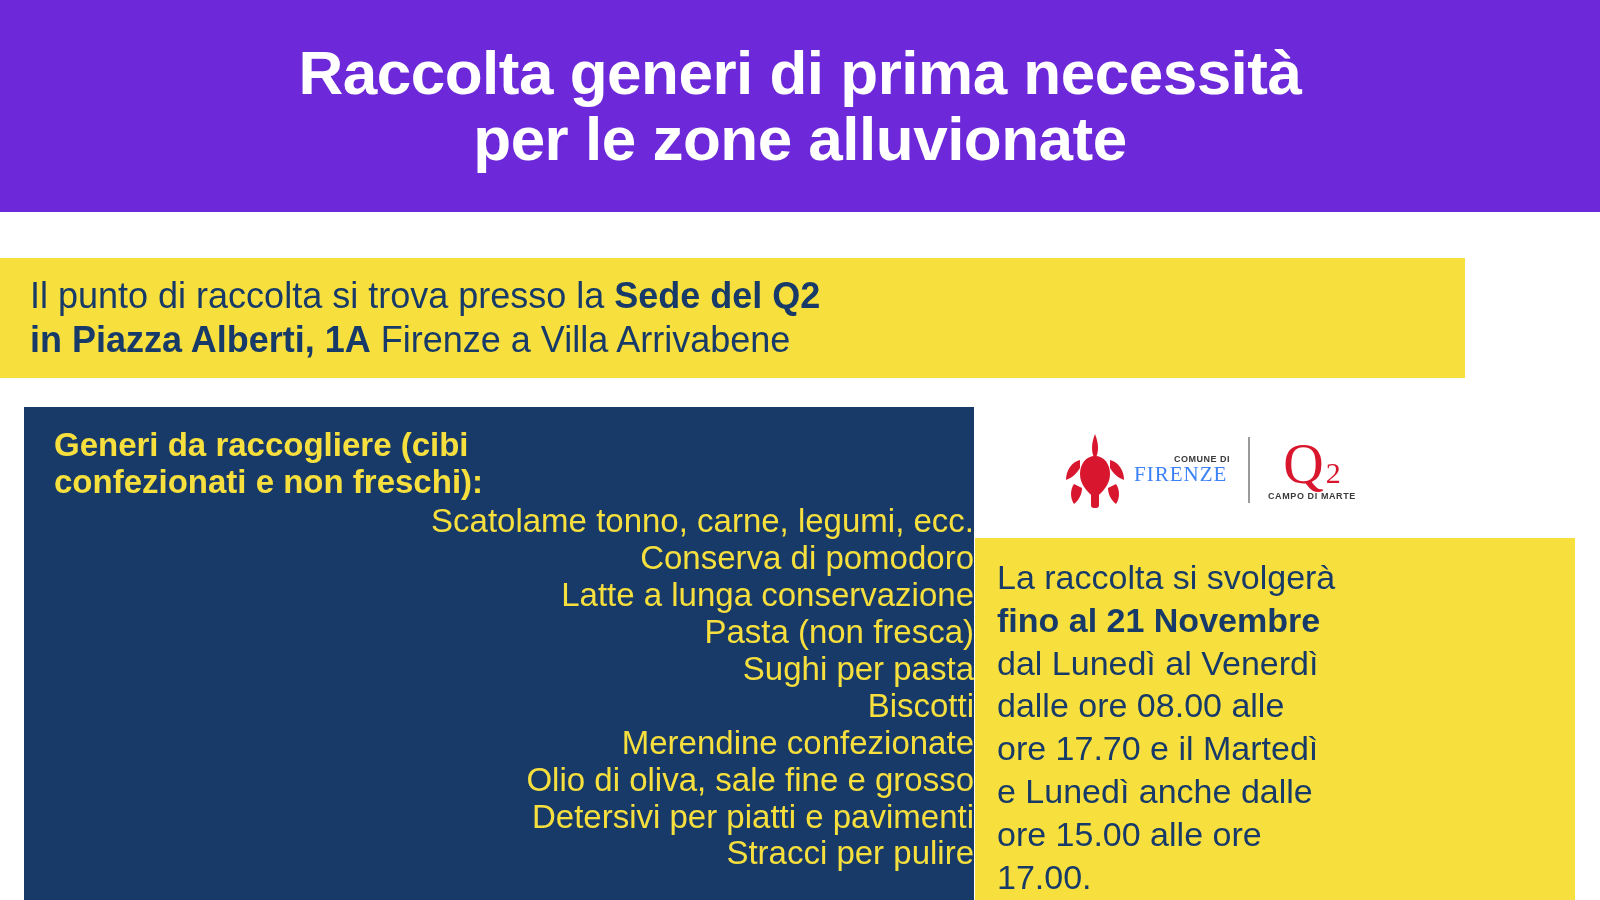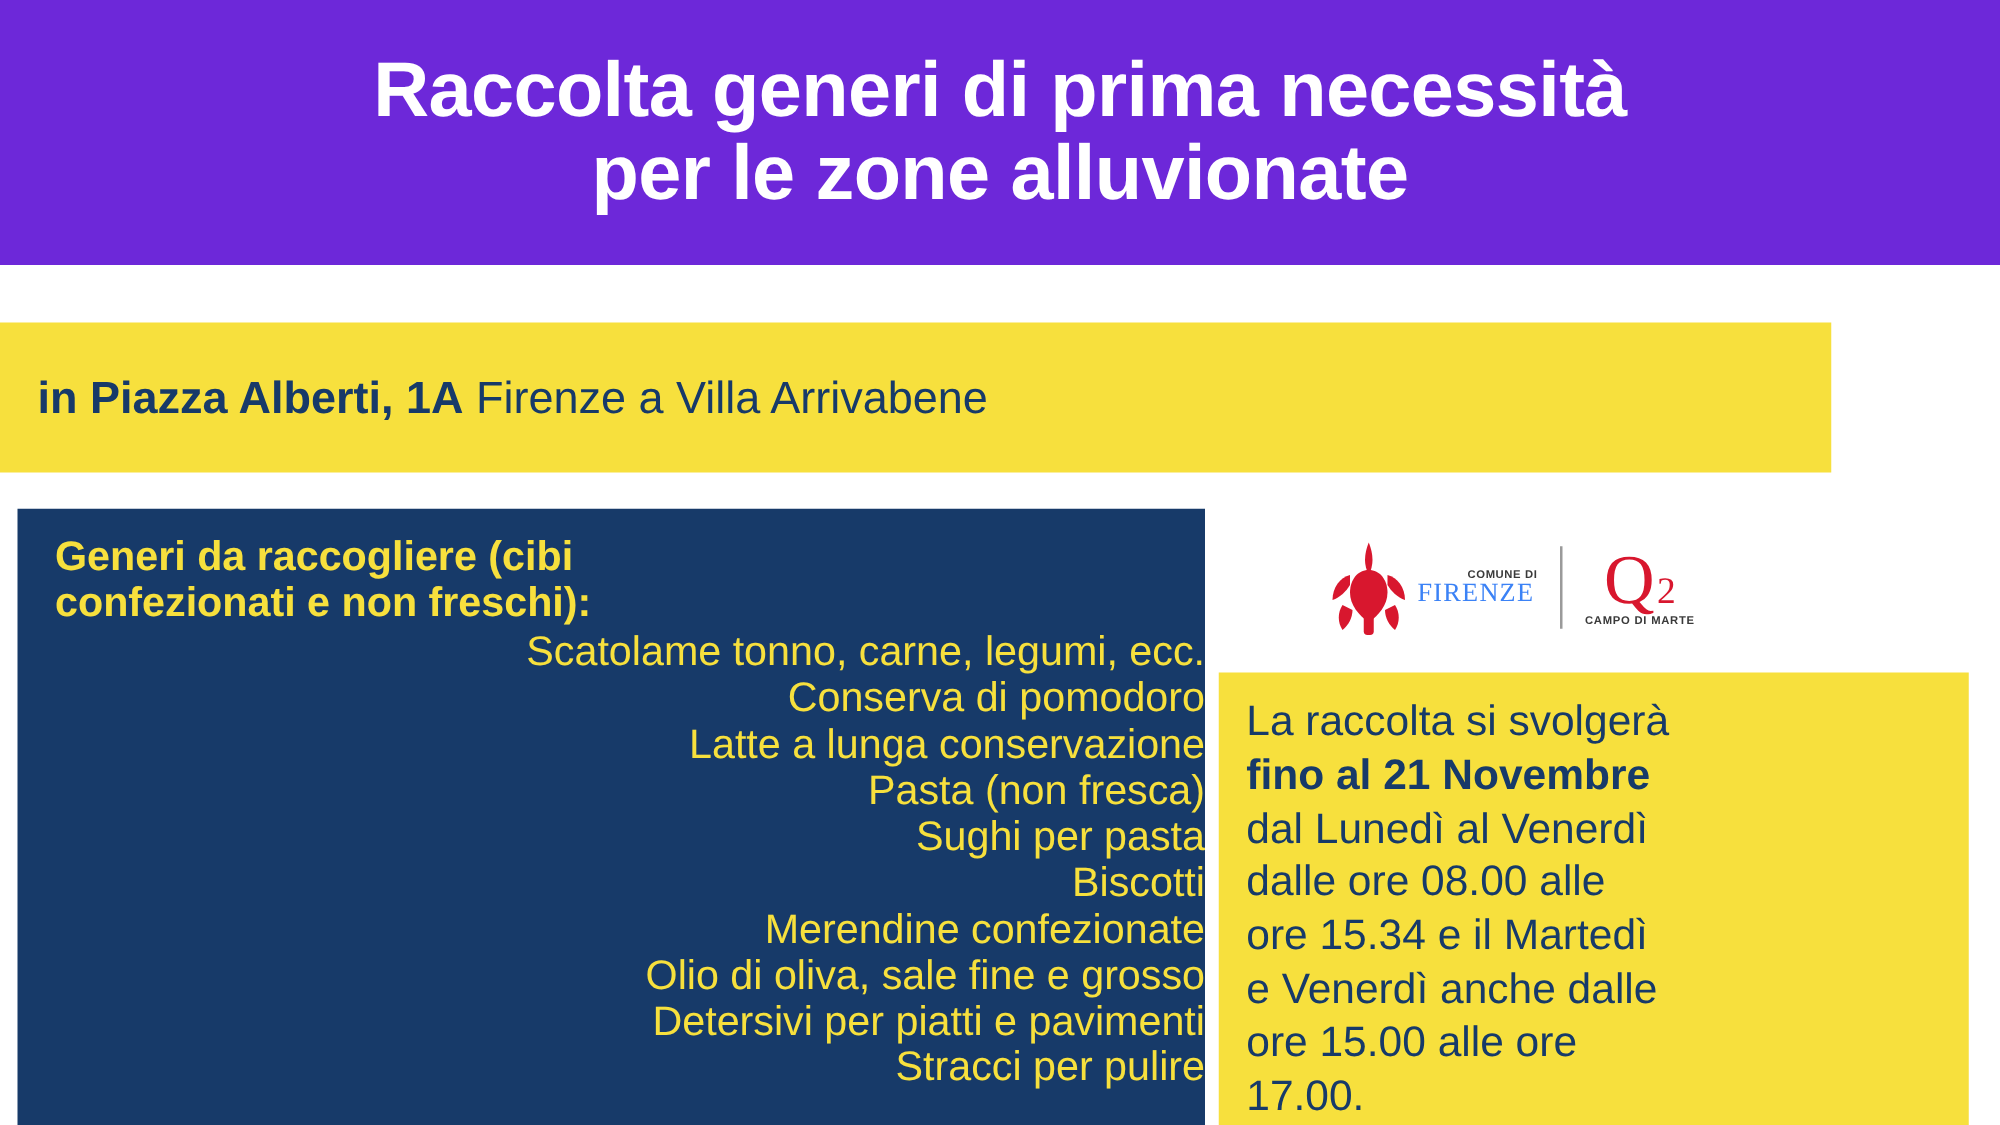--- a/index.html
+++ b/index.html
@@ -67,21 +67,21 @@
     line-height: 1.22;
     white-space: nowrap;
   }
   .location-line b {
     font-weight: bold;
   }
 
   
   .goods-panel {
     position: absolute;
-    left: 14px;
+    left: 24px;
     top: 407px;
     width: 950px;
     height: 493px;
     background: #173a69;
     box-sizing: border-box;
     padding: 20px 0 0 30px;
   }
   .goods-heading {
     color: #f7e03d;
     font-weight: bold;
@@ -192,20 +192,23 @@
 <body>
 
 <div class="poster">
 
   <div class="header-band">
     <div class="header-line">Raccolta generi di prima necessità</div>
     <div class="header-line">per le zone alluvionate</div>
   </div>
 
   <div class="location-banner">
+    <div class="location-line">
+      <span>Il punto di raccolta si trova presso la </span><b>Sede del Q2</b>
+    </div>
     <div class="location-line">
       <b>in Piazza Alberti, 1A</b><span> Firenze a Villa Arrivabene</span>
     </div>
   </div>
 
   <div class="goods-panel">
     <div class="goods-heading">
       <div>Generi da raccogliere (cibi</div>
       <div>confezionati e non freschi):</div>
     </div>
@@ -245,19 +248,19 @@
       </div>
       <span class="q2-sub">CAMPO DI MARTE</span>
     </div>
   </div>
 
   <div class="schedule-panel">
     <div class="schedule-line">La raccolta si svolgerà</div>
     <div class="schedule-line bold">fino al 21 Novembre</div>
     <div class="schedule-line">dal Lunedì al Venerdì</div>
     <div class="schedule-line">dalle ore 08.00 alle</div>
-    <div class="schedule-line">ore 15.34 e il Martedì</div>
-    <div class="schedule-line">e Venerdì anche dalle</div>
+    <div class="schedule-line">ore 17.70 e il Martedì</div>
+    <div class="schedule-line">e Lunedì anche dalle</div>
     <div class="schedule-line">ore 15.00 alle ore</div>
     <div class="schedule-line">17.00.</div>
   </div>
 
 </div>
 
 </body></html>

